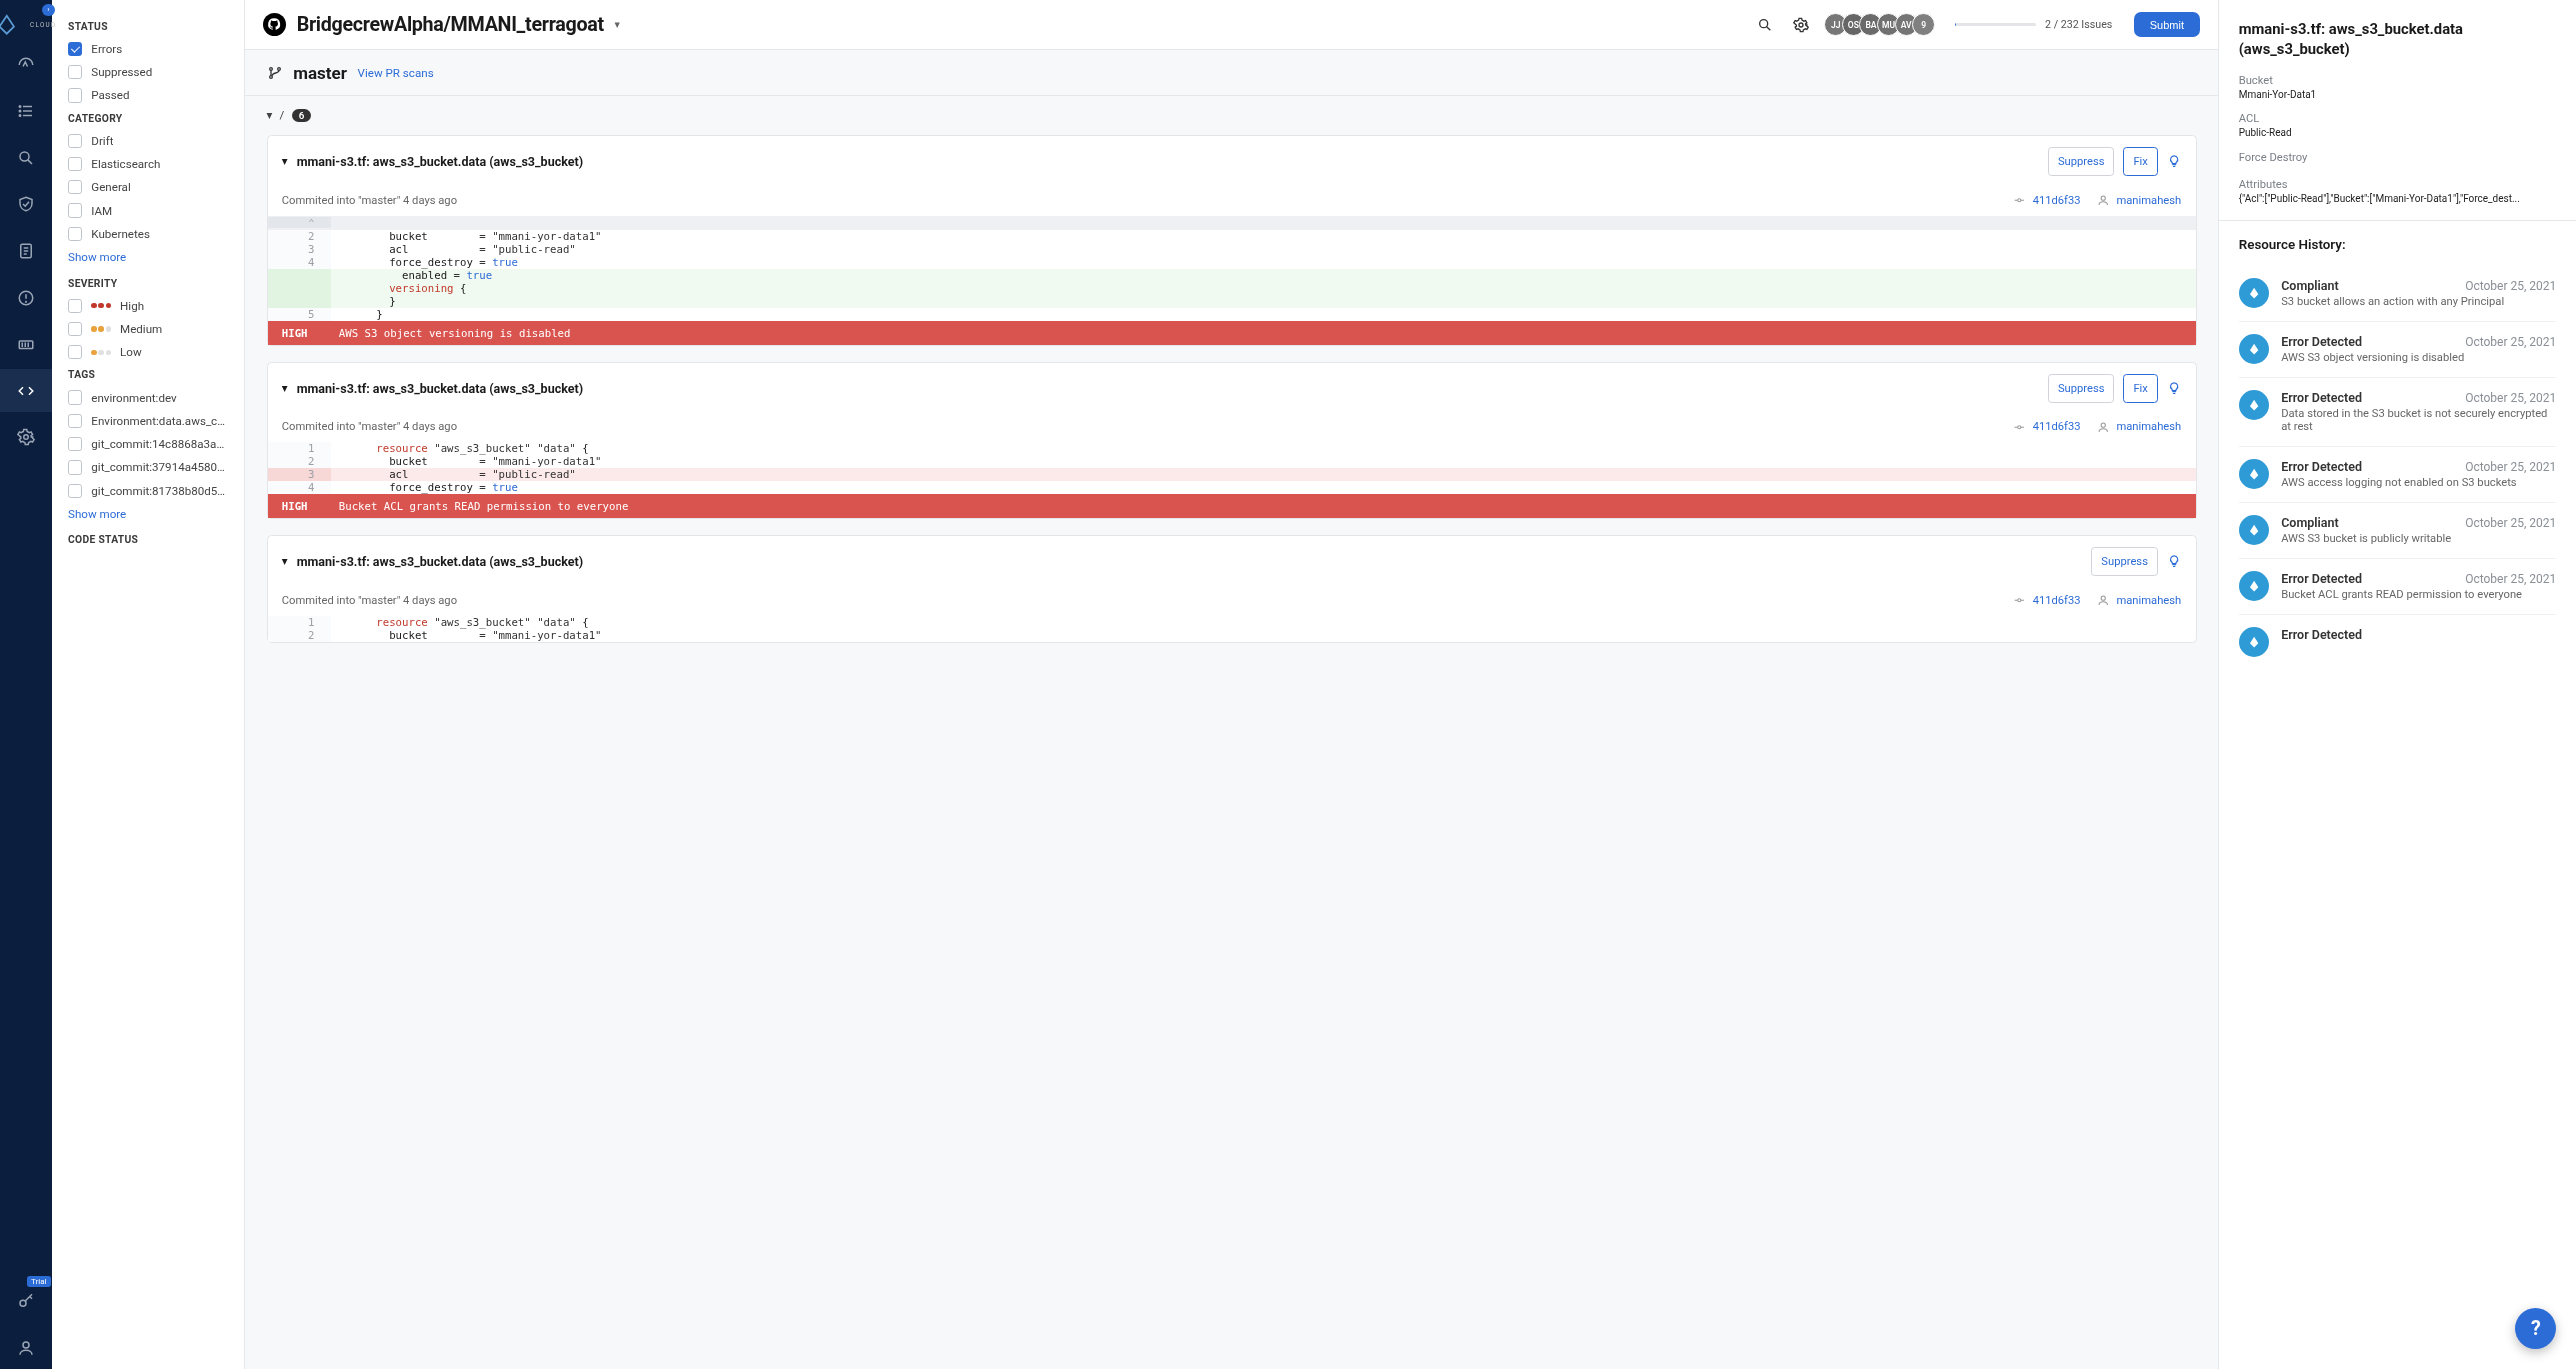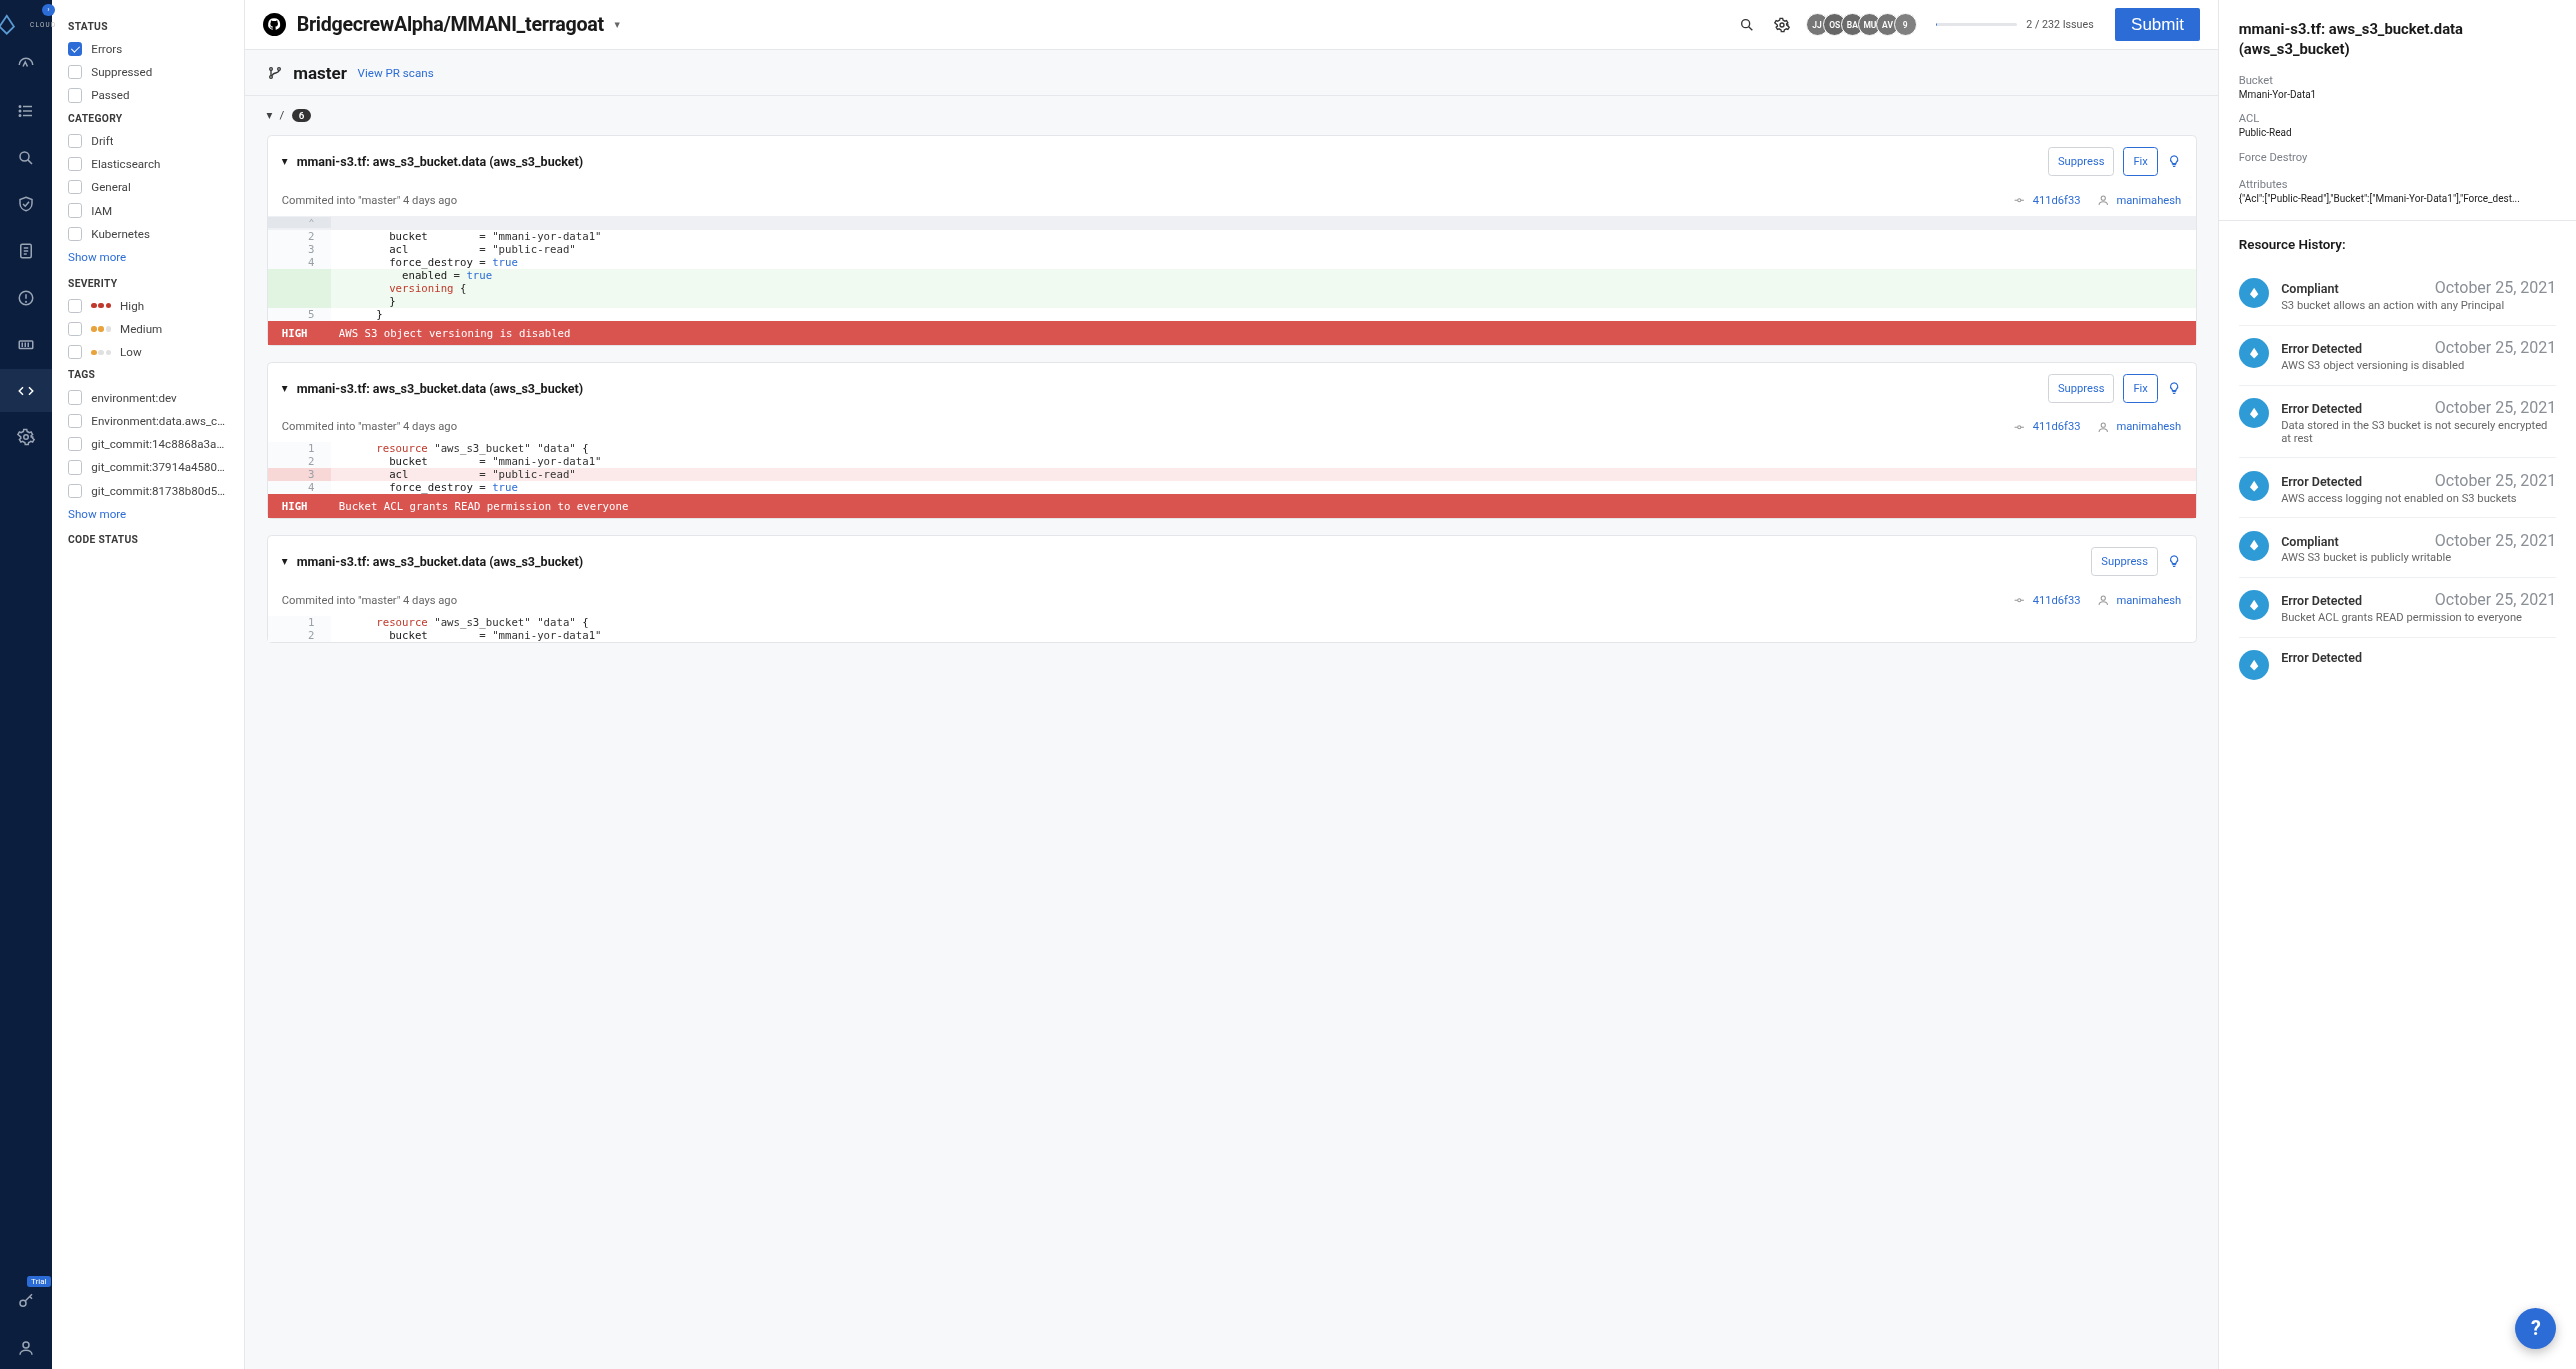--- a/index.html
+++ b/index.html
@@ -36,21 +36,21 @@
 .chev { color:#666; font-size:10.7px; }
 .topbar-spacer { flex:1; }
 .icon-btn { width:25px; height:25px; display:flex; align-items:center; justify-content:center; color:#333; cursor:pointer; }
 .avatars { display:flex; }
 .avatar { width:23px; height:23px; border-radius:50%; background:#888; color:#fff; font-size:8.5px; font-weight:600; display:flex; align-items:center; justify-content:center; margin-left:-5.4px; border:1.8px solid #fff; }
 .avatar:first-child{margin-left:0;}
 .progress-wrap { display:flex; align-items:center; gap:9px; margin-left:9px; }
 .progress { width:81px; height:2.7px; background:#e3e5e8; border-radius:1.8px; overflow:hidden; }
 .progress-fill { height:100%; background:#2c6cd6; width:1%; }
 .issue-count { font-size:10.7px; color:#555; }
-.submit-btn { background:#2c6cd6; color:#fff; border:none; padding:6.3px 16px; border-radius:2px; font-size:17px; font-weight:500; cursor:pointer; margin-left:10.7px; }
+.submit-btn { background:#2c6cd6; color:#fff; border:none; padding:6.3px 16px; border-radius:7px; font-size:11px; font-weight:500; cursor:pointer; margin-left:10.7px; }
 
 .branch-bar { padding:12.5px 21.5px; display:flex; align-items:center; gap:10.7px; background:#f7f8fa; border-bottom:0.9px solid #e5e7eb; }
 .branch-name { font-size:17px; font-weight:700; }
 .branch-link { color:#2c6cd6; font-size:11.6px; cursor:pointer; }
 
 .content-scroll { flex:1; overflow-y:auto; background:#f7f8fa; padding:10.7px 21.5px 36px; }
 .path-row { display:flex; align-items:center; gap:7.2px; margin:1.8px 0 12.5px; font-size:11.6px; color:#444; }
 .count-bubble { background:#333; color:#fff; border-radius:9px; padding:0.9px 7.2px; font-size:9.8px; font-weight:600; }
 
 .card { background:#fff; border:0.9px solid #e3e5e8; border-radius:4.5px; margin-bottom:16px; }
@@ -89,21 +89,21 @@
 .detail-label { font-size:11.2px; color:#7a7f87; margin-bottom:1.8px; }
 .detail-value { font-size:10px; color:#222; white-space:nowrap; overflow:hidden; text-overflow:ellipsis; }
 .detail-sep { border-top:0.9px solid #e5e7eb; margin:16px -19.7px; }
 .history-title { font-size:13.4px; font-weight:600; margin-bottom:14.3px; }
 .hist-item { display:flex; gap:12.5px; padding:12.5px 0; border-top:0.9px solid #eef0f2; }
 .hist-item:first-of-type { border-top:none; }
 .hist-icon { width:30px; height:30px; border-radius:50%; background:#2f9bd6; color:#fff; display:flex; align-items:center; justify-content:center; flex-shrink:0; }
 .hist-body { flex:1; }
 .hist-head { display:flex; justify-content:space-between; align-items:baseline; }
 .hist-title { font-weight:600; font-size:12.5px; color:#333; }
-.hist-date { font-size:16px; color:#8a8f96; }
+.hist-date { font-size:12px; color:#8a8f96; }
 .hist-desc { font-size:11.2px; color:#666; margin-top:1.8px; }
 
 .help-fab { position:fixed; right:19.7px; bottom:19.7px; width:41px; height:41px; border-radius:50%; background:#2c6cd6; color:#fff; display:flex; align-items:center; justify-content:center; font-size:19.7px; font-weight:700; cursor:pointer; box-shadow:0 3.6px 10.7px rgba(0,0,0,0.25); }
 
 svg { display:block; }
 </style>
 </head>
 <body>
 
 <div class="app">

